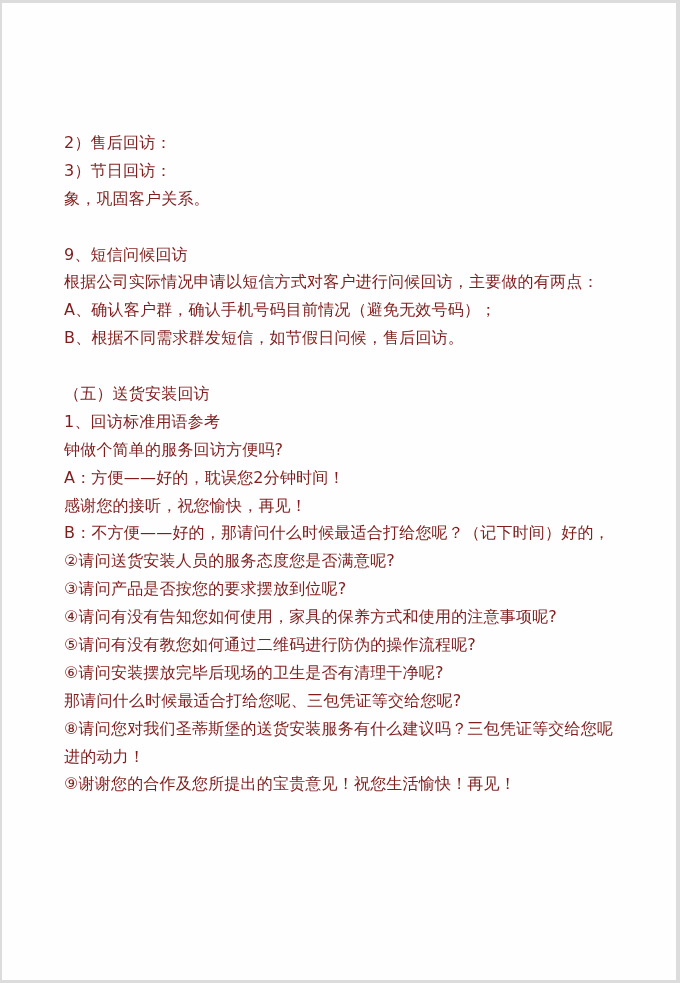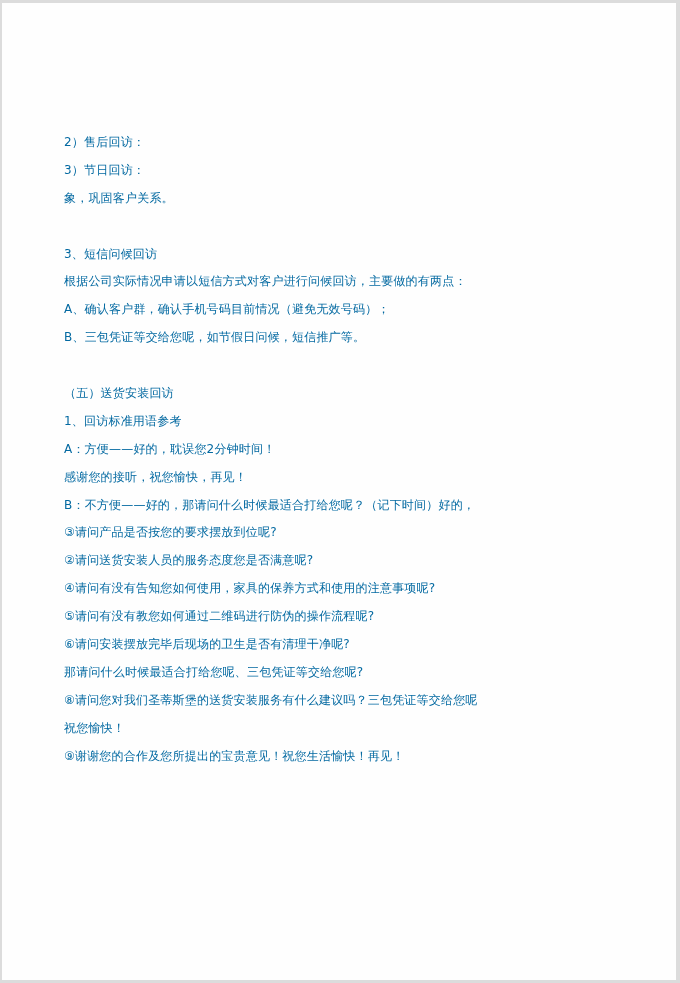--- a/index.html
+++ b/index.html
@@ -24,51 +24,52 @@
   }
   .content {
     position: absolute;
     left: 62px;
     top: 126px;
     right: 18px;
   }
   .line {
     height: 27.9px;
     line-height: 27.9px;
-    font-size: 12px;
-    color: #0369a1;
+    font-size: 16px;
+    color: #7f1d1d;
     white-space: nowrap;
     letter-spacing: 0.2px;
   }
   .line.blank {
     
   }
 </style>
 </head>
 <body style="background: rgb(220, 220, 220);">
 
 <div class="page" style="background: rgb(254, 254, 254);">
   <div class="content" style="color: rgb(77, 77, 77);">
       <div class="line">2）售后回访：</div>
       <div class="line">3）节日回访：</div>
       <div class="line">象，巩固客户关系。</div>
       <div class="line blank"></div>
-      <div class="line">3、短信问候回访</div>
+      <div class="line">9、短信问候回访</div>
       <div class="line">根据公司实际情况申请以短信方式对客户进行问候回访，主要做的有两点：</div>
       <div class="line">A、确认客户群，确认手机号码目前情况（避免无效号码）；</div>
-      <div class="line">B、三包凭证等交给您呢，如节假日问候，短信推广等。</div>
+      <div class="line">B、根据不同需求群发短信，如节假日问候，售后回访。</div>
       <div class="line blank"></div>
       <div class="line">（五）送货安装回访</div>
       <div class="line">1、回访标准用语参考</div>
+      <div class="line">钟做个简单的服务回访方便吗?</div>
       <div class="line">A：方便——好的，耽误您2分钟时间！</div>
       <div class="line">感谢您的接听，祝您愉快，再见！</div>
       <div class="line">B：不方便——好的，那请问什么时候最适合打给您呢？（记下时间）好的，</div>
+      <div class="line">②请问送货安装人员的服务态度您是否满意呢?</div>
       <div class="line">③请问产品是否按您的要求摆放到位呢?</div>
-      <div class="line">②请问送货安装人员的服务态度您是否满意呢?</div>
       <div class="line">④请问有没有告知您如何使用，家具的保养方式和使用的注意事项呢?</div>
       <div class="line">⑤请问有没有教您如何通过二维码进行防伪的操作流程呢?</div>
       <div class="line">⑥请问安装摆放完毕后现场的卫生是否有清理干净呢?</div>
       <div class="line">那请问什么时候最适合打给您呢、三包凭证等交给您呢?</div>
       <div class="line">⑧请问您对我们圣蒂斯堡的送货安装服务有什么建议吗？三包凭证等交给您呢</div>
-      <div class="line">祝您愉快！</div>
+      <div class="line">进的动力！</div>
       <div class="line">⑨谢谢您的合作及您所提出的宝贵意见！祝您生活愉快！再见！</div>
     </div>
 </div>
 
 </body></html>

